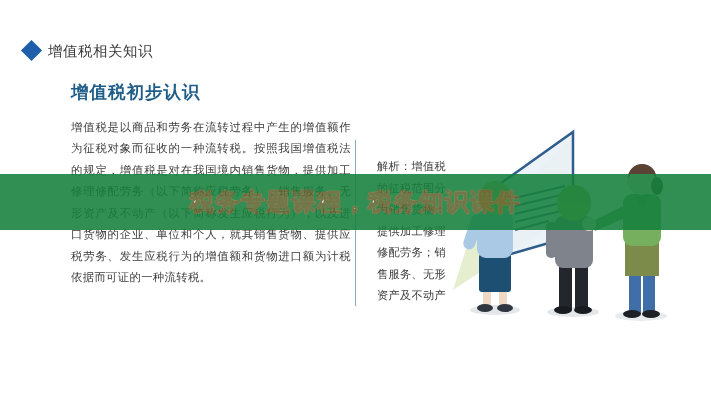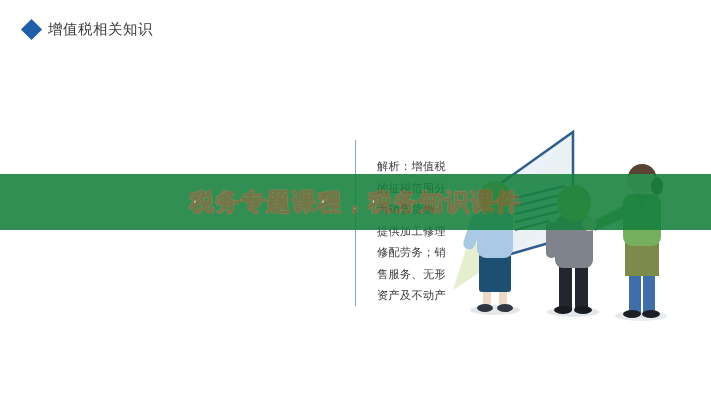--- a/index.html
+++ b/index.html
@@ -17,21 +17,21 @@
   }
 
   
   #page-header {
     position: absolute;
     left: 0;
     top: 0;
     width: 711px;
     height: 58px;
     display: flex;
-    align-items: center;
+    align-items: flex-end;
     padding-left: 24px;
     box-sizing: border-box;
     background: #ffffff;
   }
   #diamond-icon {
     width: 15px;
     height: 15px;
     background: #1f5fa9;
     transform: rotate(45deg);
     flex: 0 0 auto;
@@ -143,20 +143,24 @@
 </head>
 <body>
 
 <div id="page-header">
   <span id="diamond-icon"></span>
   <span id="header-title">增值税相关知识</span>
 </div>
 
 <div id="slide-card">
 
+  <div id="left-column">
+    <h2 id="slide-title">增值税初步认识</h2>
+    <p id="slide-paragraph">增值税是以商品和劳务在流转过程中产生的增值额作为征税对象而征收的一种流转税。按照我国增值税法的规定，增值税是对在我国境内销售货物，提供加工修理修配劳务（以下简称应税劳务），销售服务、无形资产及不动产（以下简称发生应税行为），以及进口货物的企业、单位和个人，就其销售货物、提供应税劳务、发生应税行为的增值额和货物进口额为计税依据而可证的一种流转税。</p>
+  </div>
 
   <div id="column-divider"></div>
 
   <div id="right-column">
     <p id="right-note">解析：增值税的征税范围分为销售货物；提供加工修理修配劳务；销售服务、无形资产及不动产</p>
   </div>
 
   <div id="illustration">
     <svg width="242" height="232" viewBox="0 0 242 232" xmlns="http://www.w3.org/2000/svg">
 

